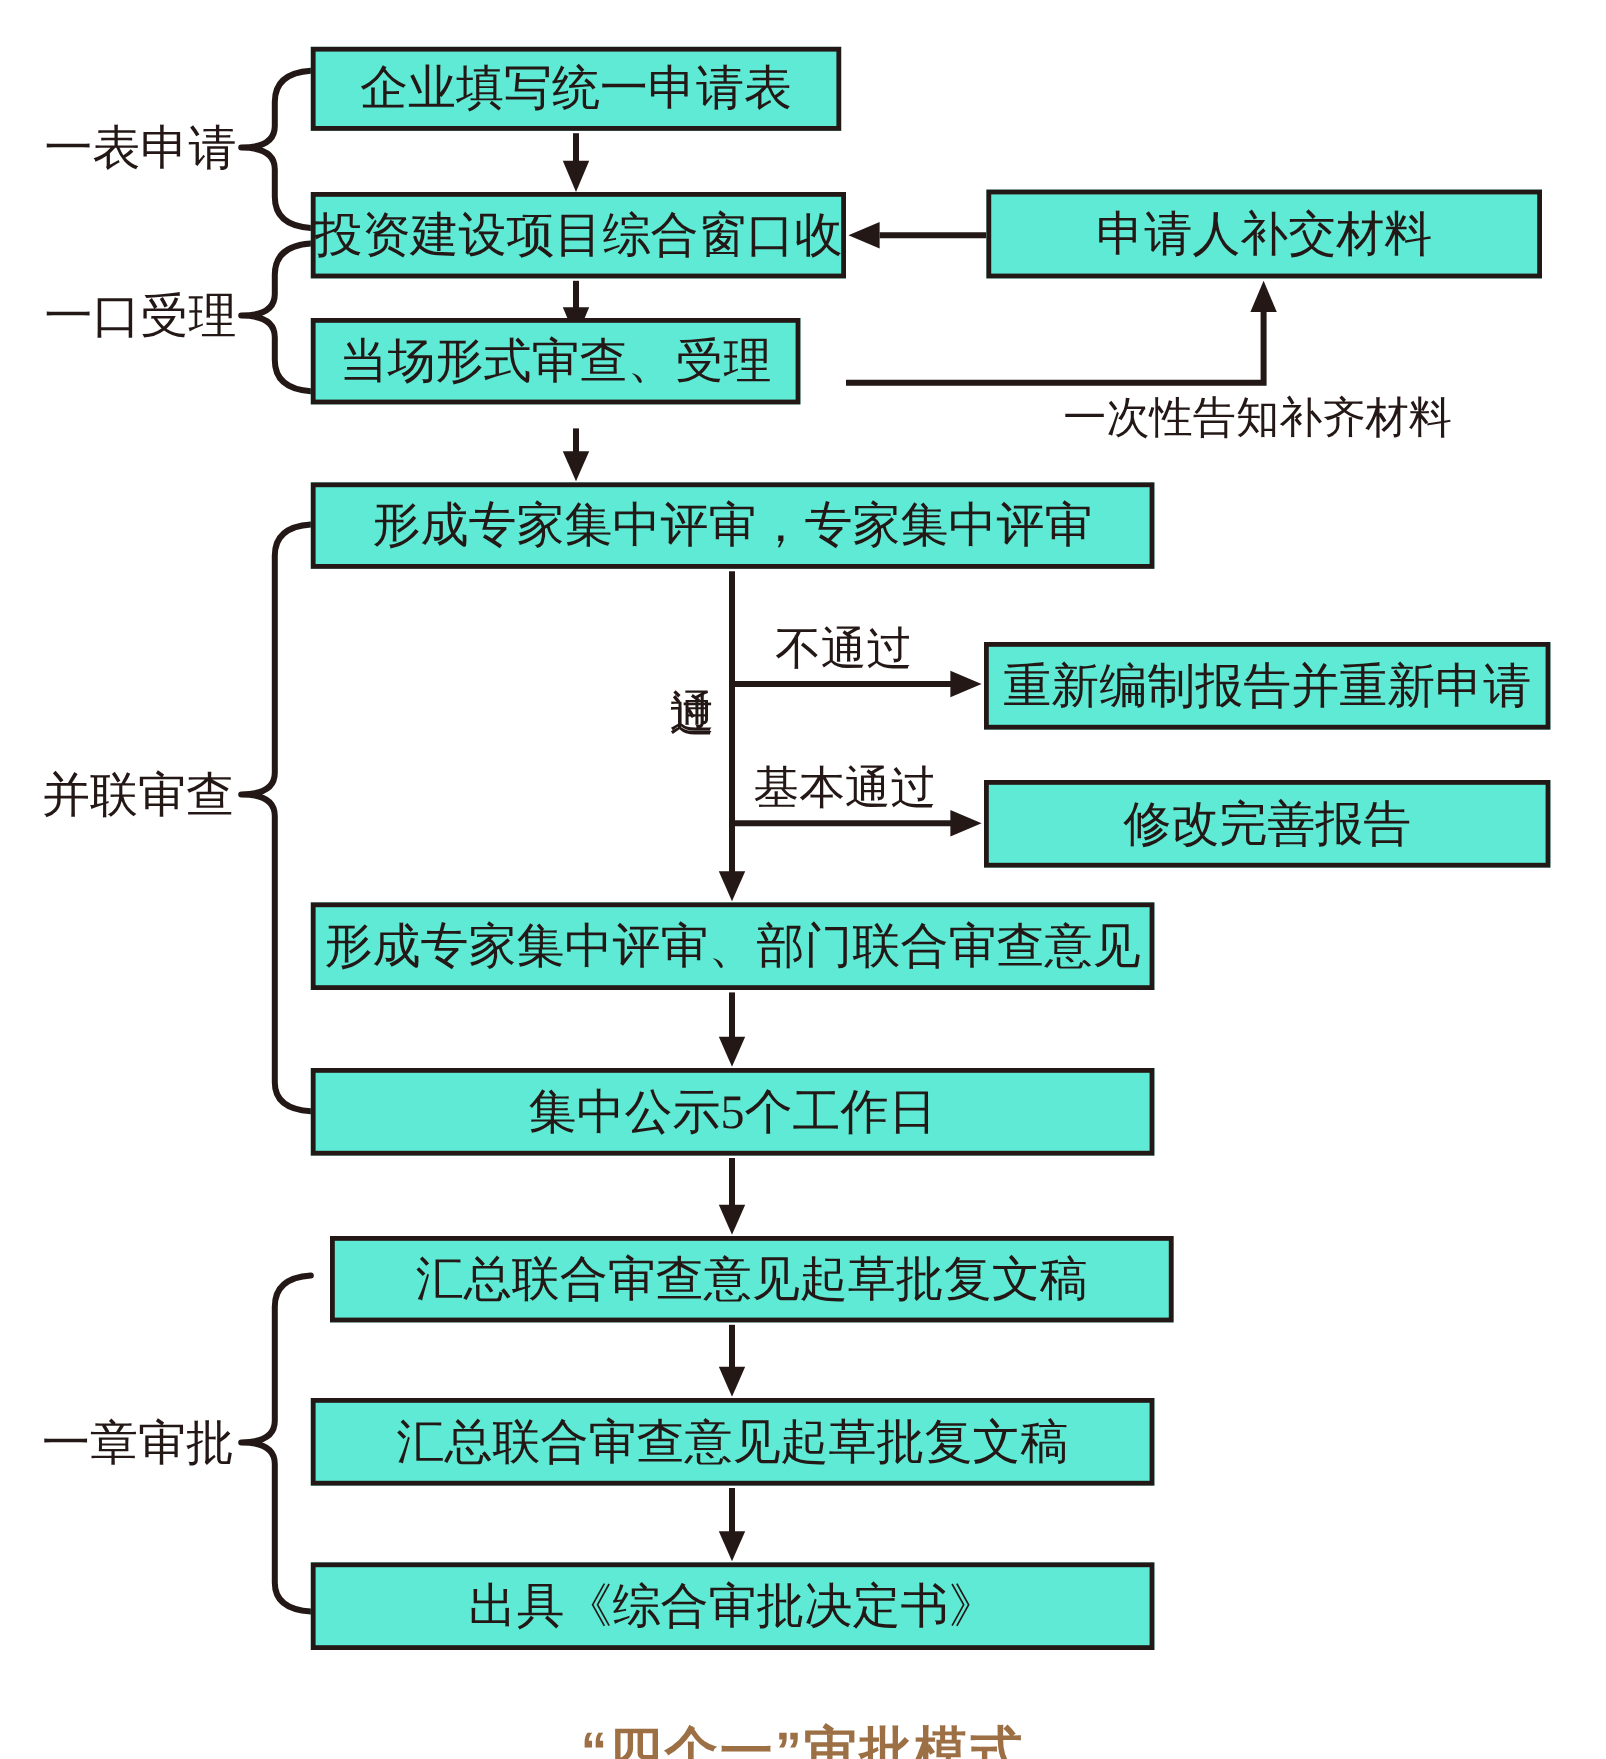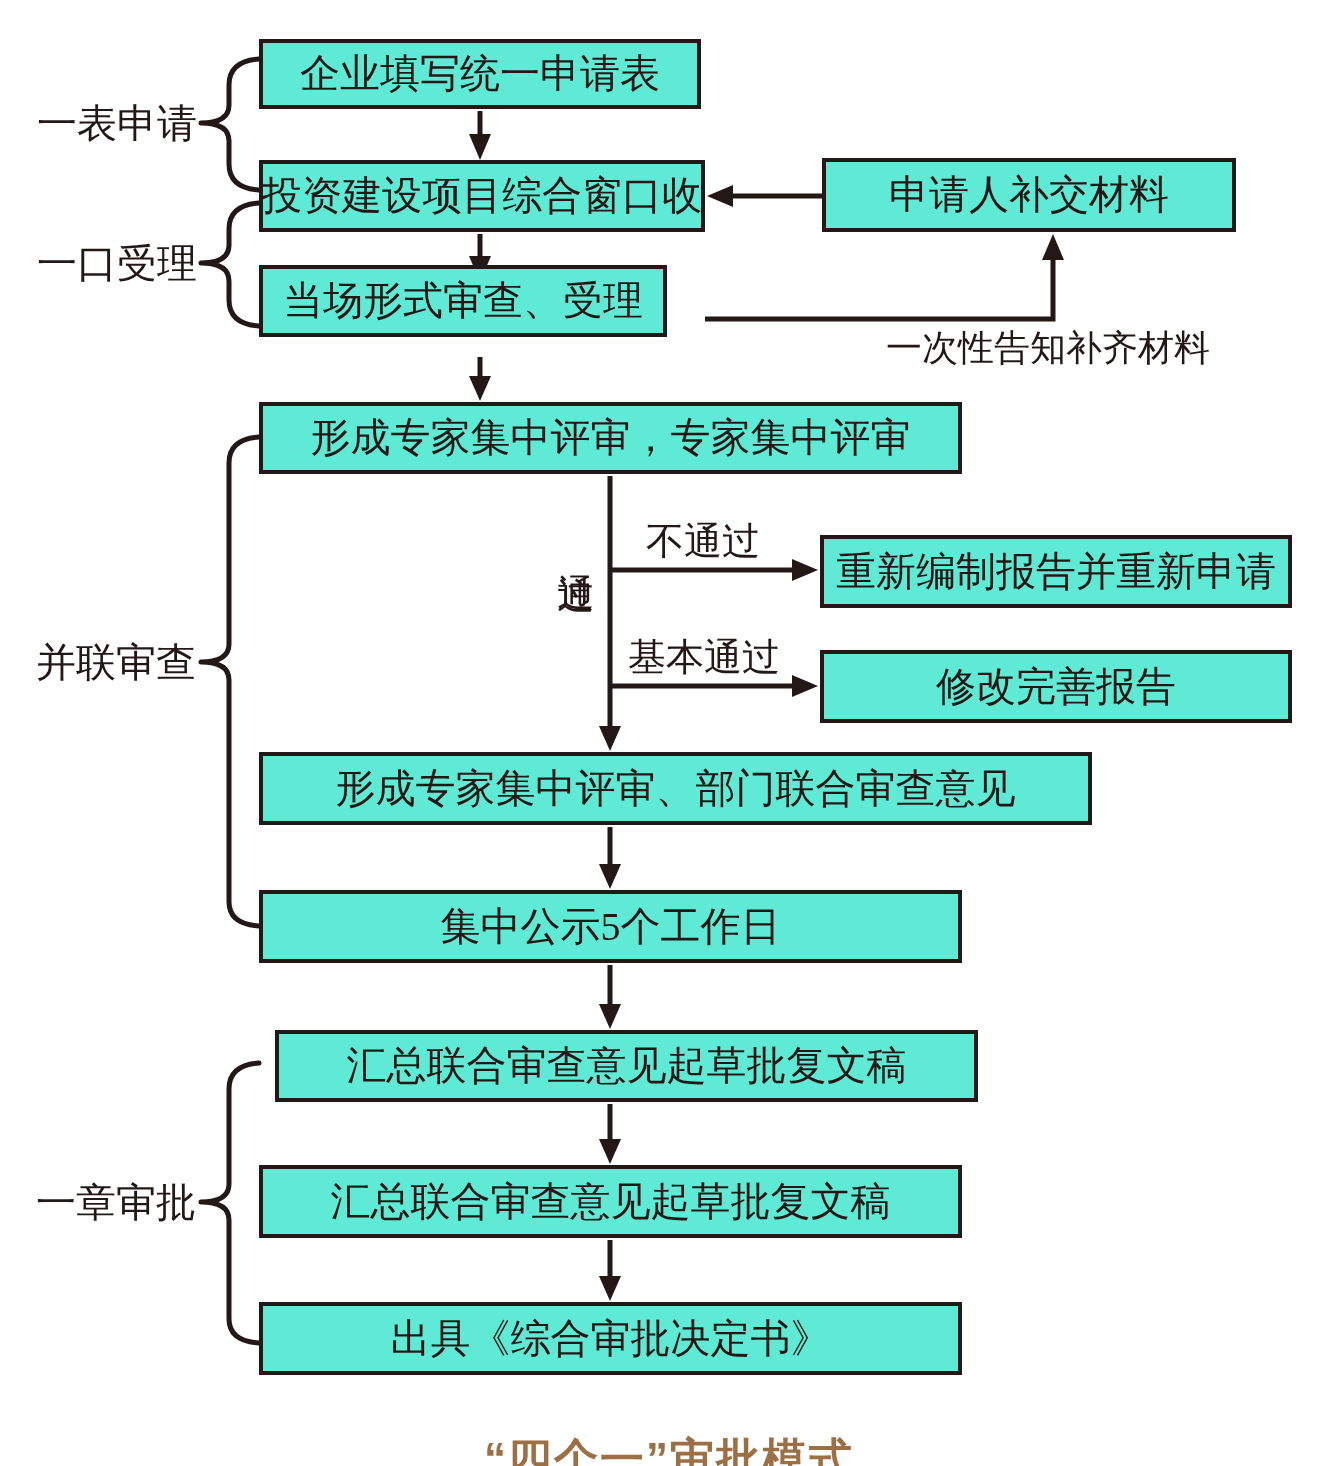--- a/index.html
+++ b/index.html
@@ -41,21 +41,21 @@
     justify-content: center;
     font-size: 40px;
     white-space: nowrap;
     line-height: 1;
   }
   .stage-label {
     position: absolute;
     font-size: 40px;
     line-height: 1.1;
     white-space: nowrap;
-    text-align: center;
+    text-align: left;
   }
   .edge-label {
     position: absolute;
     font-size: 38px;
     line-height: 1.1;
     white-space: nowrap;
     text-align: left;
   }
   .edge-label.small { font-size: 36px; }
   .vertical-label {
@@ -149,41 +149,41 @@
   </svg>
 
   <div class="box" style="left:259px;top:39px;width:442px;height:70px">
     <span>企业填写统一申请表</span>
   </div>
 
   <div class="box" style="left:259px;top:160px;width:446px;height:72px">
     <span>投资建设项目综合窗口收</span>
   </div>
 
-  <div class="box" style="left:822px;top:158px;width:414px;height:74px">
+  <div class="box" style="left:822px;top:158px;width:463px;height:74px">
     <span>申请人补交材料</span>
   </div>
 
   <div class="box" style="left:259px;top:265px;width:408px;height:72px">
     <span>当场形式审查、受理</span>
   </div>
 
   <div class="box" style="left:259px;top:402px;width:703px;height:72px">
     <span>形成专家集中评审，专家集中评审</span>
   </div>
 
   <div class="box" style="left:820px;top:535px;width:472px;height:73px">
     <span>重新编制报告并重新申请</span>
   </div>
 
   <div class="box" style="left:820px;top:650px;width:472px;height:73px">
     <span>修改完善报告</span>
   </div>
 
-  <div class="box" style="left:259px;top:752px;width:833px;height:73px">
+  <div class="box" style="left:259px;top:752px;width:703px;height:73px">
     <span>形成专家集中评审、部门联合审查意见</span>
   </div>
 
   <div class="box" style="left:259px;top:890px;width:703px;height:73px">
     <span>集中公示5个工作日</span>
   </div>
 
   <div class="box" style="left:275px;top:1030px;width:703px;height:72px">
     <span>汇总联合审查意见起草批复文稿</span>
   </div>

